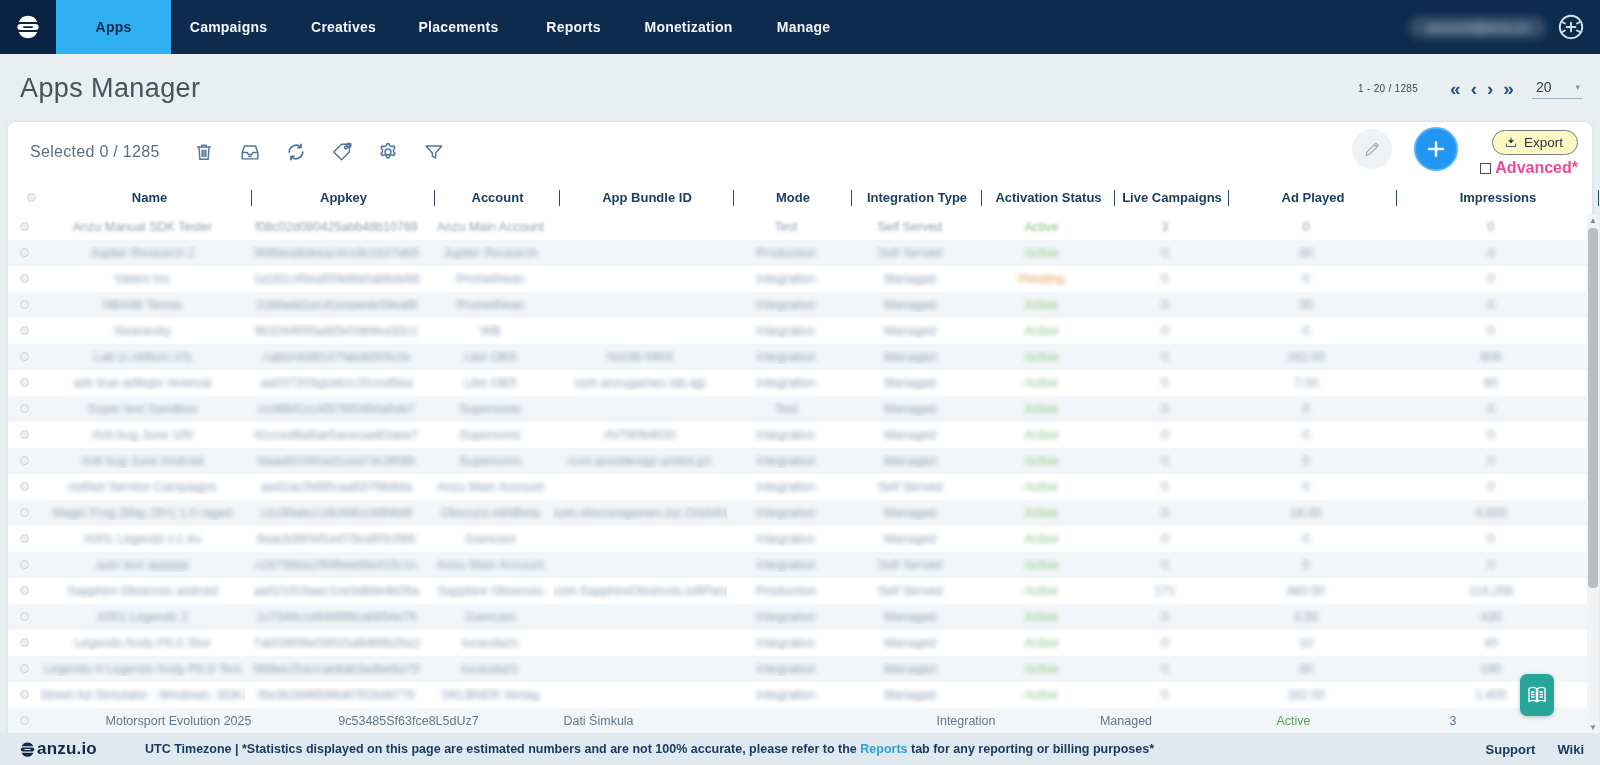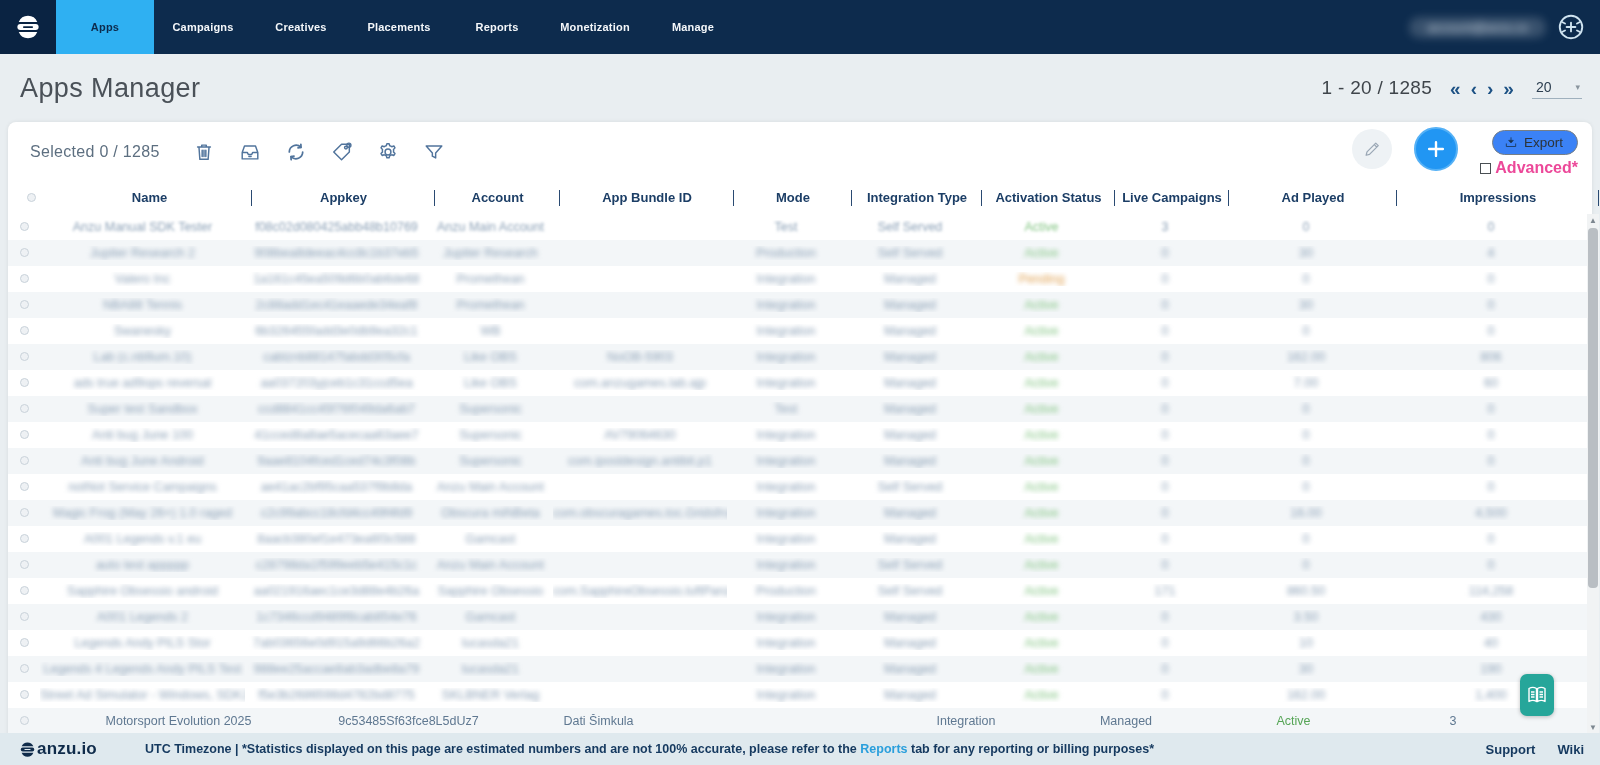--- a/index.html
+++ b/index.html
@@ -3,53 +3,53 @@
 <meta charset="utf-8">
 <style>
   * { margin:0; padding:0; box-sizing:border-box; }
   html,body { width:1600px; height:765px; overflow:hidden; font-family:"Liberation Sans",sans-serif; background:#e9eef1; }
   .page { position:relative; width:1600px; height:765px; }
 
   
   .topnav { position:absolute; top:0; left:0; width:100%; height:54px; background:#0d2b4d; display:flex; align-items:stretch; }
   .logo-box { width:56px; background:#0a2342; display:flex; align-items:center; justify-content:center; }
   .nav-tabs { display:flex; align-items:stretch; }
-  .nav-tab { width:98px; display:flex; align-items:center; justify-content:center; color:#f4f7fa; font-size:11px; font-weight:700; letter-spacing:.2px; cursor:pointer; }
+  .nav-tab { width:115px; display:flex; align-items:center; justify-content:center; color:#f4f7fa; font-size:14px; font-weight:700; letter-spacing:.2px; cursor:pointer; }
   .nav-tab.active { background:#2fb0f2; color:#0d2b4d; }
   .nav-spacer { flex:1; }
   .user-area { display:flex; align-items:center; gap:10px; padding-right:14px; }
   .user-email { color:#cfd9e4; font-size:13px; filter:blur(4px); background:rgba(255,255,255,.18); border-radius:10px; padding:3px 18px; }
   .avatar { width:30px; height:30px; }
 
   
   .pagehead { position:absolute; top:54px; left:0; width:100%; height:68px; display:flex; align-items:center; justify-content:space-between; padding:0 18px 0 20px; }
   .page-title { font-size:27px; color:#4a5158; letter-spacing:.4px; }
   .pagination { display:flex; align-items:center; gap:6px; }
-  .pag-range { font-size:19px; color:#3f454b; margin-right:10px; letter-spacing:.3px; }
+  .pag-range { font-size:10px; color:#3f454b; margin-right:24px; letter-spacing:.3px; }
   .pag-arrow { font-size:19px; font-weight:700; color:#1c5184; cursor:pointer; line-height:1; padding:0 2px; }
   .pag-size { margin-left:10px; display:flex; align-items:center; gap:24px; border-bottom:1px solid #9fb0bd; padding:2px 2px 3px 4px; min-width:44px; cursor:pointer; }
   .pag-size .val { font-size:14px; color:#2c3e50; }
   .pag-size .caret { font-size:9px; color:#8a959e; }
 
   
   .card { position:absolute; top:122px; left:8px; width:1584px; height:643px; background:#ffffff; border-radius:8px 8px 0 0; box-shadow:0 0 4px rgba(0,0,0,.08); }
 
   
   .toolbar { position:absolute; top:0; left:0; width:100%; height:60px; display:flex; align-items:center; padding:0 14px 0 22px; }
   .selected-label { font-size:16px; color:#5d6f80; letter-spacing:.3px; margin-right:32px; }
   .tool-icons { display:flex; align-items:center; gap:22px; }
   .tool-btn { width:24px; height:24px; cursor:pointer; display:flex; align-items:center; justify-content:center; }
   .tool-btn svg { width:22px; height:22px; stroke:#51749c; fill:none; stroke-width:1.6; stroke-linecap:round; stroke-linejoin:round; }
   .toolbar-right { margin-left:auto; display:flex; align-items:flex-start; gap:22px; }
   .edit-btn { width:40px; height:40px; border-radius:50%; background:#eef2f5; display:flex; align-items:center; justify-content:center; margin-top:2px; }
   .edit-btn svg { width:20px; height:20px; stroke:#9aa7b5; fill:none; stroke-width:1.5; stroke-linecap:round; stroke-linejoin:round; }
   .add-btn { width:44px; height:44px; border-radius:50%; background:#2196f3; border:2px solid #55b1f6; display:flex; align-items:center; justify-content:center; cursor:pointer; }
   .add-btn svg { width:22px; height:22px; stroke:#ffffff; stroke-width:2.6; stroke-linecap:round; }
   .export-wrap { display:flex; flex-direction:column; align-items:flex-end; gap:4px; margin-top:3px; }
-  .export-btn { display:flex; align-items:center; gap:6px; border:1.5px solid #777f86; border-radius:14px; background:#3b82f6; padding:4px 14px 4px 11px; cursor:pointer; }
+  .export-btn { display:flex; align-items:center; gap:6px; border:1.5px solid #777f86; border-radius:14px; background:#fef9c3; padding:4px 14px 4px 11px; cursor:pointer; }
   .export-btn svg { width:14px; height:14px; stroke:#19324f; fill:#19324f; stroke-width:1.4; stroke-linecap:round; }
   .export-btn .lbl { font-size:13.5px; color:#2c3338; }
   .advanced-wrap { display:flex; align-items:center; gap:4px; cursor:pointer; }
   .advanced-wrap .box { width:11px; height:11px; border:1.4px solid #4a4f54; background:#fff; }
   .advanced-wrap .lbl { font-size:16px; font-weight:700; color:#ec4899; }
 
   
   .grid-row { display:grid; grid-template-columns:32px 205px 183px 125px 174px 118px 130px 133px 114px 168px 1fr; align-items:center; }
   .thead { position:absolute; top:60px; left:7px; width:100%; height:32px; }
   .thead .cell { position:relative; text-align:center; font-size:13px; font-weight:700; color:#1c3e66; height:32px; line-height:32px; }

